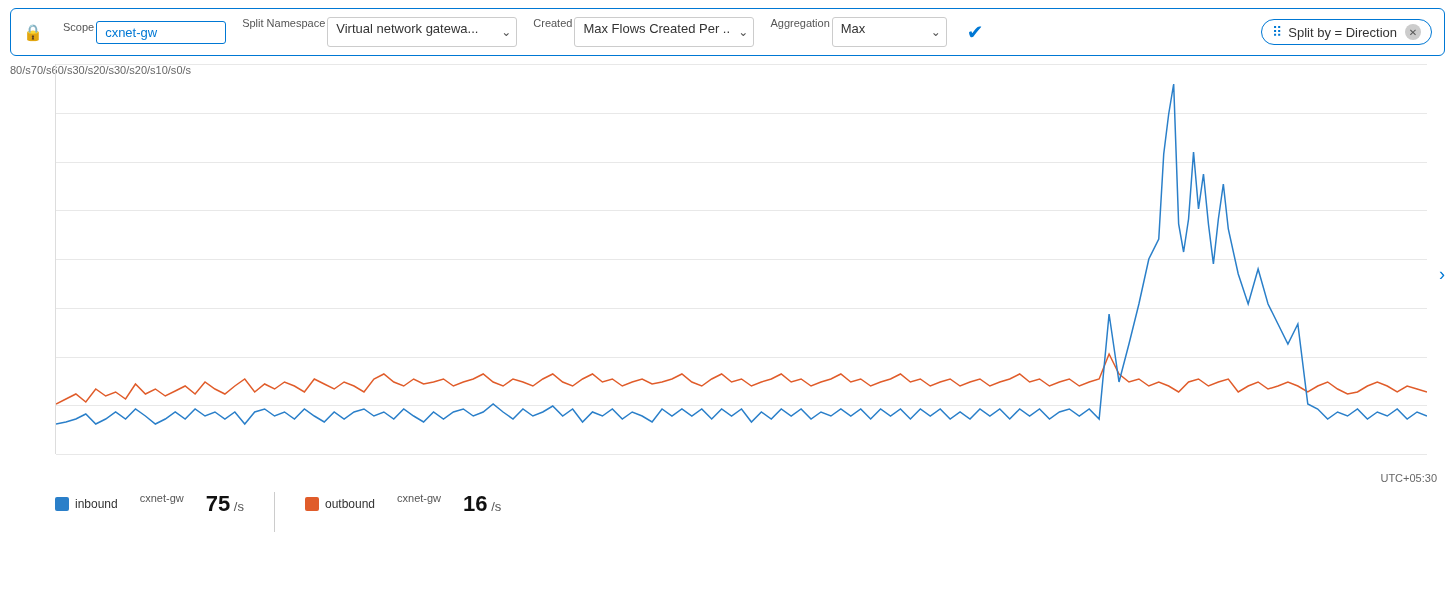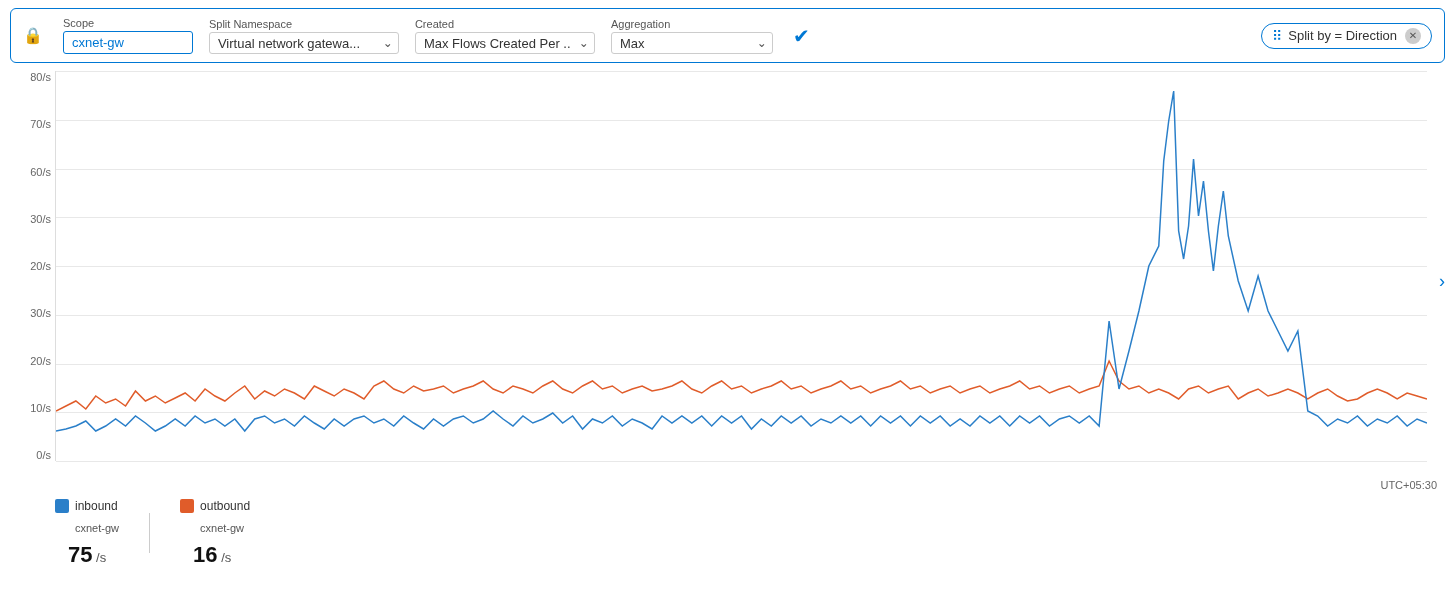--- a/index.html
+++ b/index.html
@@ -17,21 +17,21 @@
     }
 
     .lock-icon {
       color: #0078d4;
       font-size: 16px;
       margin-right: 4px;
     }
 
     .field-group {
       display: flex;
-      flex-direction: column;
+      flex-direction: row;
       gap: 2px;
     }
 
     .field-label {
       font-size: 11px;
       color: #555;
       font-weight: 500;
     }
 
     .scope-input {
@@ -40,21 +40,21 @@
       padding: 3px 8px;
       font-size: 13px;
       color: #0078d4;
       outline: none;
       width: 130px;
     }
 
     .dropdown-select {
       border: 1px solid #ccc;
       border-radius: 3px;
-      padding: 3px 24px 2px 8px;
+      padding: 3px 24px 10px 8px;
       font-size: 13px;
       color: #333;
       background: #fff;
       appearance: none;
       cursor: pointer;
       position: relative;
     }
 
     .dropdown-wrapper {
       position: relative;
@@ -67,21 +67,21 @@
       right: 6px;
       top: 50%;
       transform: translateY(-50%);
       pointer-events: none;
       font-size: 12px;
       color: #555;
     }
 
     .dropdown-select.wide { width: 190px; }
     .dropdown-select.medium { width: 180px; }
-    .dropdown-select.narrow { width: 162px; }
+    .dropdown-select.narrow { width: 115px; }
 
     .check-icon {
       color: #0078d4;
       font-size: 20px;
       margin: 0 4px;
     }
 
     .split-by-badge {
       display: flex;
       align-items: center;
@@ -128,21 +128,21 @@
       height: 420px;
     }
 
     .y-axis {
       position: absolute;
       left: 0;
       top: 0;
       bottom: 30px;
       width: 45px;
       display: flex;
-      flex-direction: column;
+      flex-direction: row;
       justify-content: space-between;
       padding: 0 4px 0 0;
     }
 
     .y-label {
       font-size: 11px;
       color: #666;
       text-align: right;
     }
 
@@ -206,22 +206,22 @@
 
     .legend-area {
       display: flex;
       gap: 30px;
       padding: 8px 55px;
       align-items: flex-start;
     }
 
     .legend-item {
       display: flex;
-      flex-direction: column;
-      gap: 9px;
+      flex-direction: row;
+      gap: 2px;
     }
 
     .legend-header {
       display: flex;
       align-items: center;
       gap: 6px;
     }
 
     .legend-swatch {
       width: 14px;
@@ -239,21 +239,21 @@
     .legend-sub {
       font-size: 11px;
       color: #555;
       margin-left: 20px;
     }
 
     .legend-value {
       font-size: 22px;
       font-weight: 600;
       color: #111;
-      margin-left: 13px;
+      margin-left: 20px;
       line-height: 1.1;
     }
 
     .legend-value span {
       font-size: 13px;
       font-weight: 400;
       color: #555;
     }
 
     .divider {

